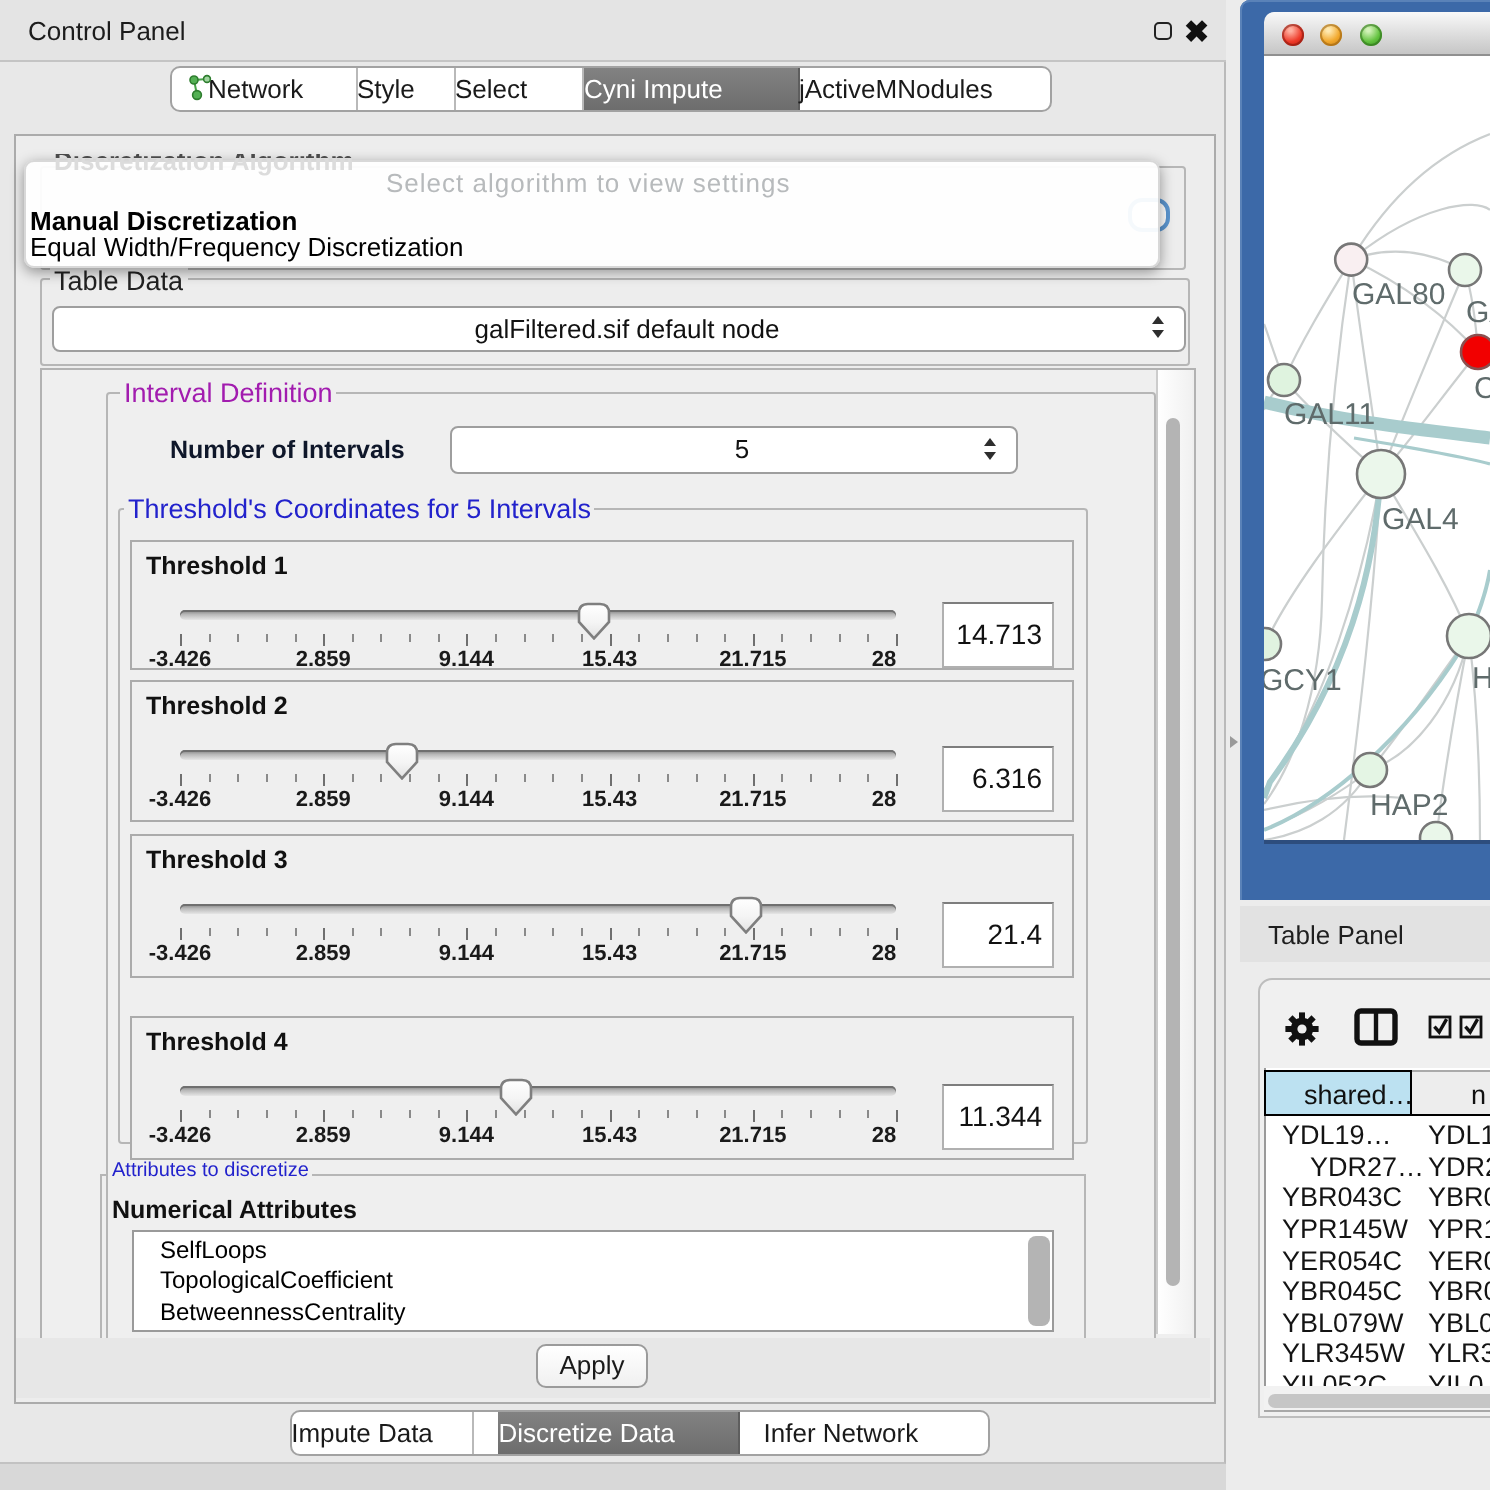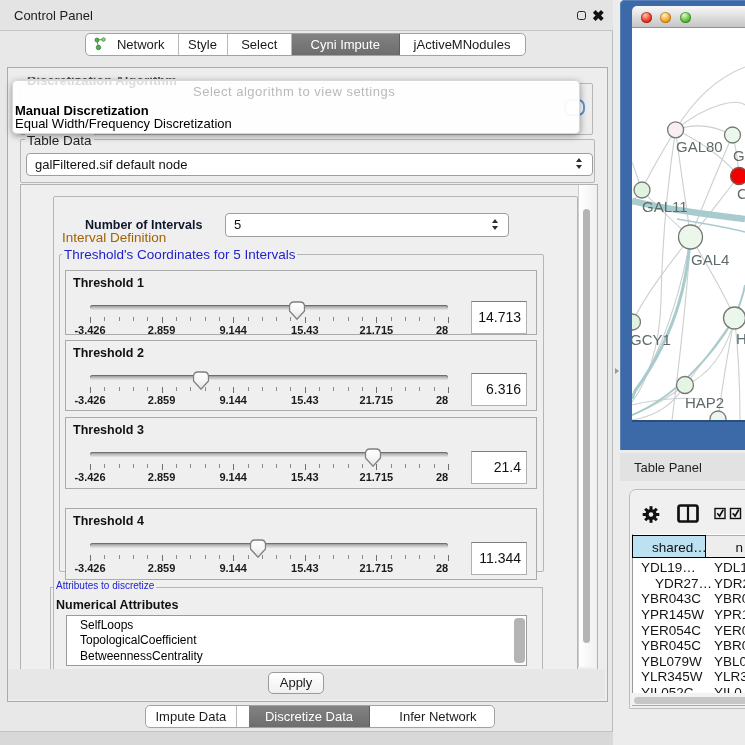--- a/index.html
+++ b/index.html
@@ -7,29 +7,29 @@
   font-family:"Liberation Sans",sans-serif;background:#e7e7e7;}
 .abs{position:absolute;}
 
 #lwin{left:0;top:0;width:612px;height:731px;background:#e8e8e8;border-bottom:1px solid #c2c2c2;border-right:1px solid #bababa;}
 #titlebar{left:0;top:0;width:613px;height:30px;background:#e4e4e4;border-bottom:1px solid #c4c4c4;}
 #titlebar .t{left:14px;top:8px;font-size:13px;color:#1c1c1c;}
 #flt{left:577px;top:11px;width:7px;height:7px;border:1.5px solid #222;border-radius:2.5px;}
 #xbt{left:592px;top:7px;font-size:15px;font-weight:bold;color:#111;}
 
 .seg{height:21px;border:1px solid #a2a2a2;border-radius:5px;background:#fff;display:flex;overflow:hidden;}
-.seg .it{font-size:13px;color:#1a1a1a;padding-top:3px;border-right:1px solid #b9b9b9;white-space:nowrap;text-align:center;box-sizing:border-box;}
+.seg .it{font-size:13px;color:#1a1a1a;padding-top:3px;border-right:1px solid #b9b9b9;white-space:nowrap;text-align:left;box-sizing:border-box;}
 .seg .it:last-child{border-right:none;}
 .seg .sel{background:linear-gradient(#828282,#6d6d6d);color:#fff;border-right-color:#5e5e5e;}
 
 #cpanel{left:7px;top:67px;width:599px;height:633px;background:#ededed;border:1px solid #ababab;}
 .gbox{position:absolute;border:1px solid #b6b6b6;border-radius:2px;}
 .gtitle{position:absolute;font-size:13.5px;background:#ededed;padding:0 2px;white-space:nowrap;}
 
-.combo{position:absolute;background:#fff;border:1px solid #9e9e9e;border-radius:4px;font-size:13px;color:#111;}
+.combo{position:absolute;background:#fff;border:1px solid #9e9e9e;border-radius:4px;font-size:13px;color:#111;text-align:center;}
 .updn{position:absolute;width:7px;height:12px;}
 .updn:before,.updn:after{content:"";position:absolute;left:0;border-left:3.5px solid transparent;border-right:3.5px solid transparent;}
 .updn:before{top:0.5px;border-bottom:4.5px solid #2e2e2e;}
 .updn:after{bottom:0.5px;border-top:4.5px solid #2e2e2e;}
 
 #vport{left:20px;top:184px;width:576px;height:484px;border:1px solid #b2b2b2;background:#efefef;overflow:hidden;}
 
 .tbox{position:absolute;left:65px;width:470px;border:1px solid #ababab;background:#efefef;}
 .tbox .lbl{position:absolute;left:11px;top:5px;font-size:12.5px;font-weight:bold;color:#111;}
 .track{position:absolute;left:24px;top:33.5px;width:358px;height:5px;border-radius:2.5px;background:linear-gradient(#7e7e7e,#b9b9b9 45%,#e6e6e6);box-shadow:inset 0 1px 0 #6f6f6f;}
@@ -86,21 +86,21 @@
 
 <div class="gbox" style="left:20px;top:83px;width:571px;height:50px;"></div>
 
 <div class="gbox" style="left:20px;top:139px;width:573px;height:42px;"></div>
 <div class="gtitle" style="left:25px;top:133px;color:#222;">Table Data</div>
 <div class="combo" style="left:26px;top:153px;width:565px;height:21px;line-height:21px;"><span style="padding-left:8px;">galFiltered.sif default node</span><span class="updn" style="right:9px;top:3.5px;"></span></div>
 
 <div class="abs" id="vport">
 
   <div class="gbox" style="left:32px;top:11px;width:523px;height:700px;"></div>
-  <div class="gtitle" style="left:39px;top:4px;color:#a16207;background:#efefef;margin-top:41px;">Interval Definition</div>
+  <div class="gtitle" style="left:39px;top:4px;color:#a21caf;background:#efefef;">Interval Definition</div>
   <div class="abs" style="left:64px;top:33px;font-size:12.5px;font-weight:bold;color:#0f172a;">Number of Intervals</div>
   <div class="combo" style="left:204px;top:28px;width:282px;height:22px;line-height:22px;"><span style="padding-left:8px;">5</span><span class="updn" style="right:9px;top:4px;"></span></div>
 
   <div class="gbox" style="left:38px;top:69px;width:483px;height:316px;"></div>
   <div class="gtitle" style="left:41px;top:62px;color:#2222cc;background:#efefef;">Threshold's Coordinates for 5 Intervals</div>
 </div>
 
 <div id="tb1" class="tbox" style="top:270px;height:63px;">
   <div class="lbl" style="left:7px;">Threshold 1</div>
   <div class="track"></div>

